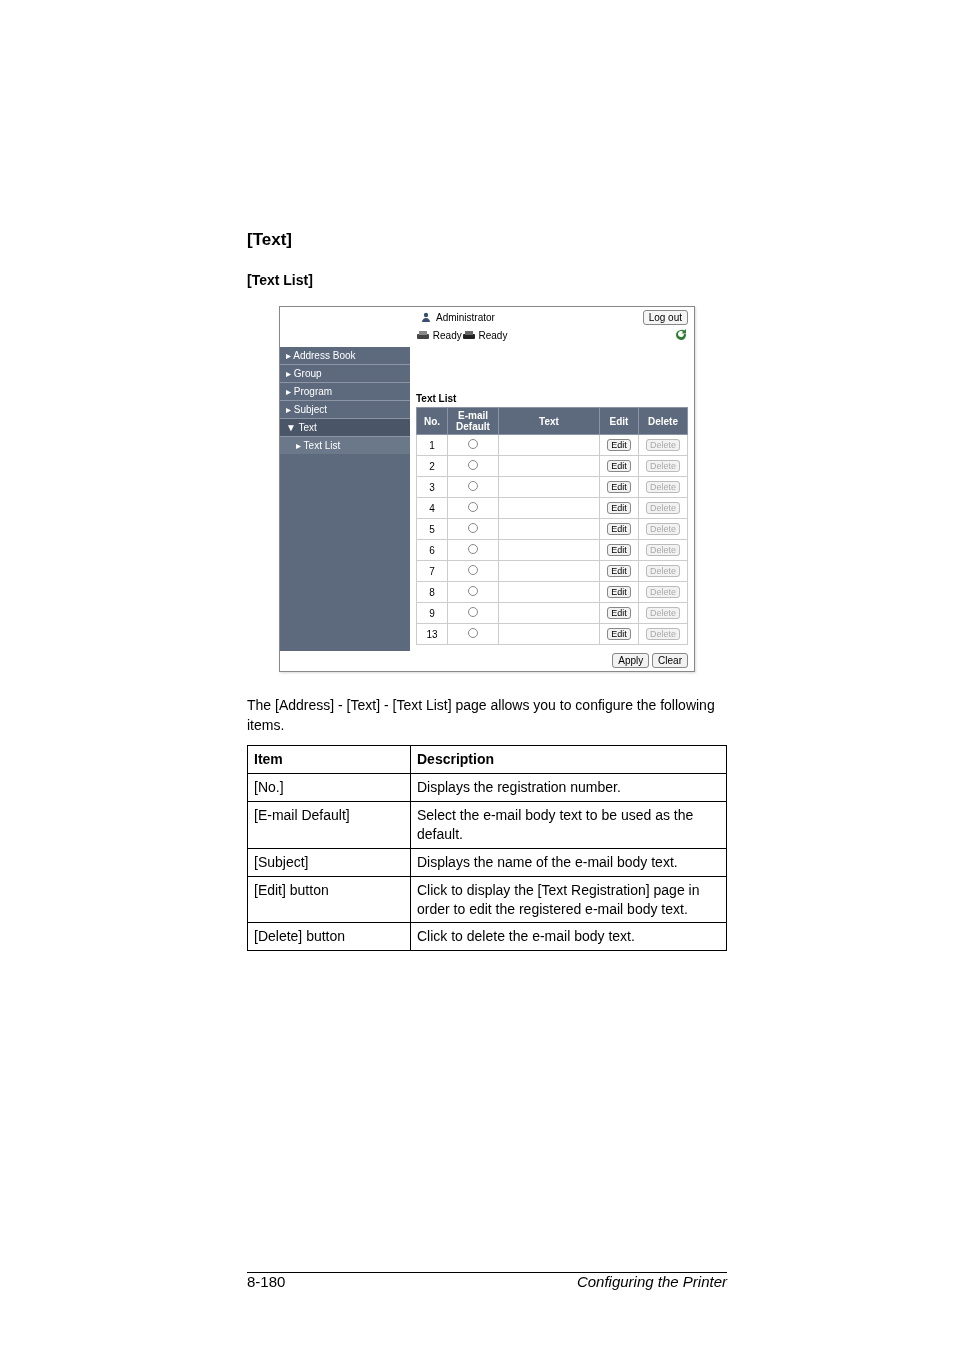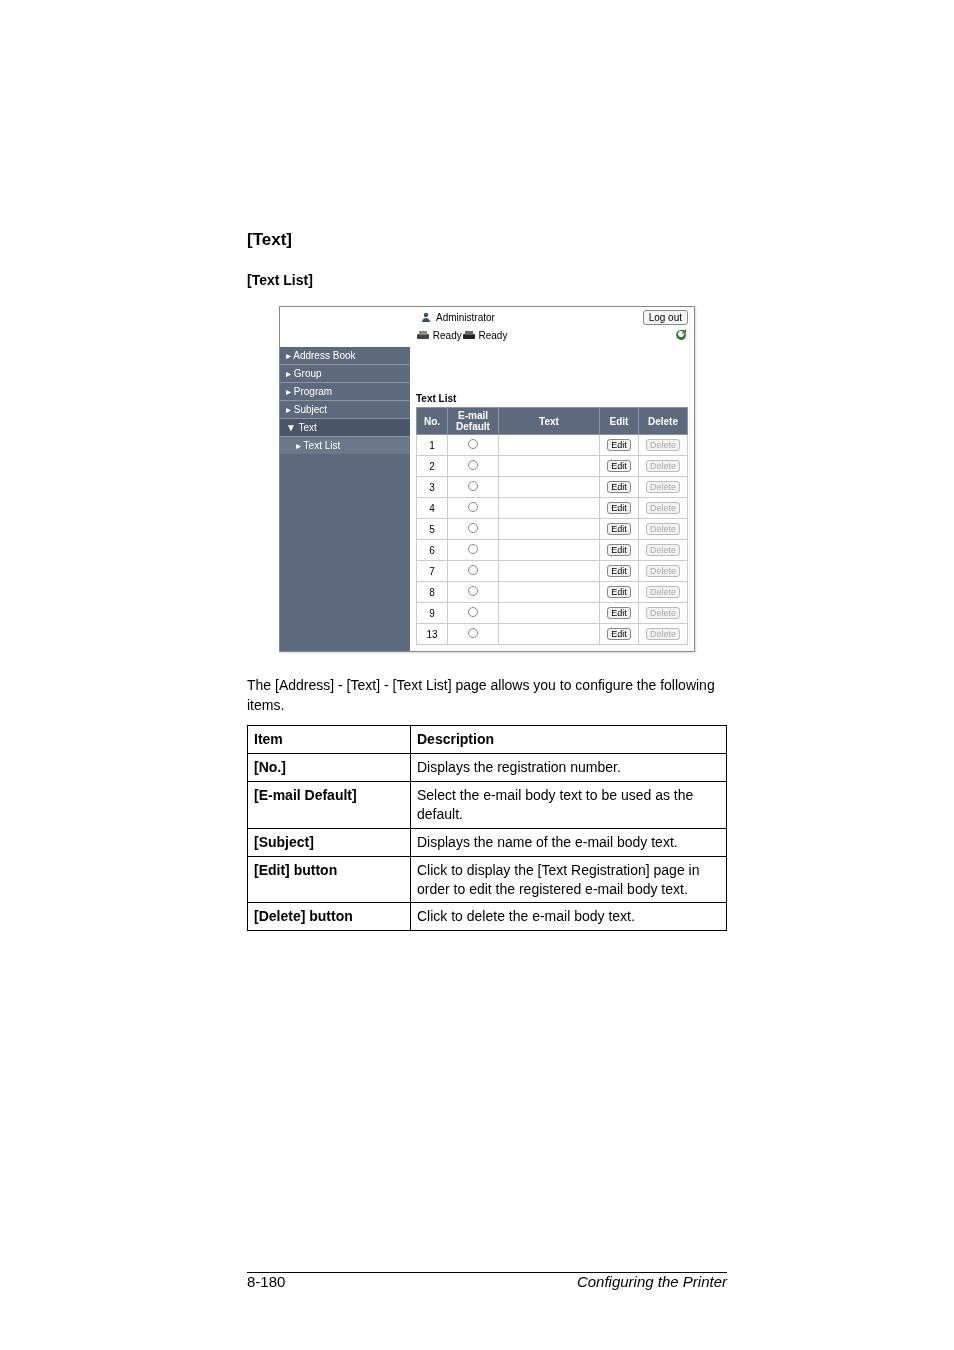--- a/index.html
+++ b/index.html
@@ -231,21 +231,21 @@
   table.desc th, table.desc td {
     border: 1px solid #000;
     padding: 4px 6px;
     text-align: left;
     vertical-align: top;
     line-height: 1.35;
   }
   table.desc th {
     font-weight: bold;
   }
-  .col-item { width: 150px; font-weight: bold; }
+  .col-item { width: 150px; }
 
   .footer {
     border-top: 1px solid #000;
     margin-top: 8px;
     display: flex;
     font-size: 15px;
   }
   .footer .pg {
     flex: 0 0 auto;
   }
@@ -406,20 +406,24 @@
                     <td><span class="radio-dot"></span></td>
                     <td></td>
                     <td><span class="mini-btn">Edit</span></td>
                     <td><span class="mini-btn delete">Delete</span></td>
                   </tr>
                 </tbody>
             </table>
           </div>
         </div>
 
+        <div class="bottom-btns">
+          <span class="mini-btn">Apply</span>
+          <span class="mini-btn">Clear</span>
+        </div>
       </div>
     </div>
 
     <p class="paragraph">The [Address] - [Text] - [Text List] page allows you to configure the following items.</p>
 
     <table class="desc">
       <thead>
         <tr>
           <th class="col-item">Item</th>
           <th>Description</th>

